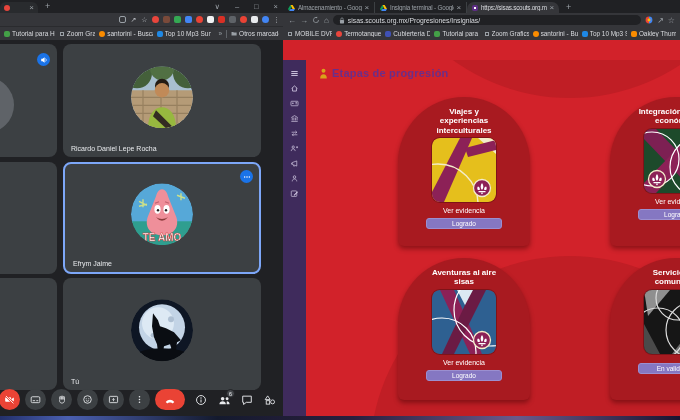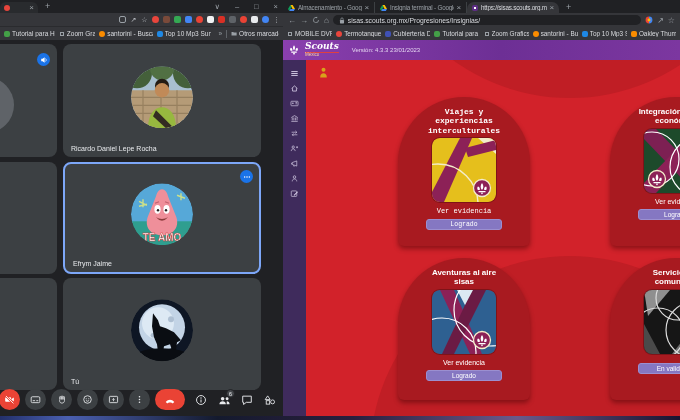--- a/index.html
+++ b/index.html
@@ -81,21 +81,21 @@
            align-items:center;padding-top:9px;gap:6px;z-index:2;}
   .sic{width:9px;height:9px;color:#ded6ee;flex:none;}
   .main{position:absolute;top:20px;left:23px;right:0;bottom:0;background:#d2222a;overflow:hidden;}
   .decor{position:absolute;border-radius:50%;background:#c01e25;}
   .d1{left:64px;top:-362px;width:400px;height:400px;}
   .d2{left:64px;top:196px;width:400px;height:400px;}
   .ptitle{position:absolute;top:7px;left:13px;display:flex;align-items:center;gap:4px;z-index:2;}
   .ptitle .txt{font-size:11px;font-weight:bold;color:#6b2e8a;letter-spacing:0.2px;}
   .card{position:absolute;width:132px;background:#a81a20;border-radius:66px 66px 6px 6px;
         box-shadow:0 3px 5px rgba(60,0,0,.45);display:flex;flex-direction:column;align-items:center;padding-top:10px;z-index:2;}
-  .c1{left:92px;top:37px;height:149px;font-family:Liberation Mono, monospace;} .c2{left:304px;top:37px;height:149px;}
+  .c1{left:92px;top:37px;height:149px;} .c2{left:304px;top:37px;height:149px;}
   .c3{left:92px;top:198px;height:142px;} .c4{left:304px;top:198px;height:142px;}
   .ctitle{width:76px;text-align:center;font-size:8px;font-weight:bold;color:#fff;line-height:1.18;}
   .cbadge{margin-top:3px;width:64px;height:64px;border-radius:8px;overflow:hidden;flex:none;box-shadow:0 0 0 1px rgba(0,0,0,.25);}
   .cev{margin-top:5px;font-size:7px;color:#ffffff;}
   .statbtn{margin-top:4px;width:76px;height:11px;background:#8577c2;border:1px solid #9b8fd0;border-radius:3px;color:#fff;
            font-size:6.5px;display:flex;align-items:center;justify-content:center;font-family:inherit;padding:0;}
   .desk-strip{position:absolute;left:0;right:0;bottom:0;height:4px;
     background:linear-gradient(90deg,#23306b 0%,#4a5fb0 10%,#141a2e 32%,#2a1f3e 52%,#6a5a8a 76%,#1a1430 100%);}
   svg{display:block;}
 </style>
@@ -427,30 +427,20 @@
           <span class="fav f-blue"></span>
           <span class="lbl">Top 10 Mp3 Sungla...</span>
         </span>
       <span class="bm flexy">
           <span class="fav f-orange"></span>
           <span class="lbl">Oakley Thump P...</span>
         </span>
     </div>
 
     <div class="site">
-      <div class="site-header">
-        <svg width="12" height="15" viewBox="0 0 14 14">
-          <path d="M7 .8C8.6 2.8 8.6 5 7 7 5.4 5 5.4 2.8 7 .8ZM3.4 3.8c1.5.5 2.1 2.1 1.6 3.6H3C2 6 2.4 4.4 3.4 3.8Zm7.2 0c-1.5.5-2.1 2.1-1.6 3.6H11c1-1.4.6-3-.4-3.6ZM3.8 8.2h6.4v1.3H3.8Zm2 1.8h2.4L7 12.6Z" fill="#fff"></path>
-        </svg>
-        <span class="brand">
-          <span>Scouts</span>
-          <small>México</small>
-        </span>
-        <span class="version">Versión: 4.3.3 23/01/2023</span>
-      </div>
 
       <div class="sidebar">
         <svg class="sic" viewBox="0 0 14 14">
             <path d="M2 4h10M2 7h10M2 10h10" stroke="currentColor" stroke-width="1.4" fill="none"></path>
           </svg>
         <svg class="sic" viewBox="0 0 14 14">
             <path d="M2.5 7 7 3l4.5 4M4 6.5V11h6V6.5" stroke="currentColor" stroke-width="1.2" fill="none"></path>
           </svg>
         <svg class="sic" viewBox="0 0 14 14">
             <rect x="1.5" y="3.5" width="11" height="7" rx="1" stroke="currentColor" fill="none"></rect>
@@ -482,20 +472,21 @@
 
       <div class="main">
         <span class="decor d1"></span>
         <span class="decor d2"></span>
 
         <div class="ptitle">
           <svg width="9" height="11" viewBox="0 0 10 12">
             <circle cx="5" cy="3" r="2.2" fill="#d9a21b"></circle>
               <path d="M1.3 11.5c0-3 1.7-4.6 3.7-4.6s3.7 1.6 3.7 4.6z" fill="#d9a21b"></path>
           </svg>
+          <span class="txt">Etapas de progresión</span>
         </div>
 
         <div class="card c1">
           <span class="ctitle">Viajes y experiencias interculturales</span>
           <span class="cbadge">
             <svg width="64" height="64" viewBox="0 0 64 64">
               <rect width="64" height="64" rx="7" fill="#e5bf1c"></rect>
               <path d="M46 0 64 0 64 16Z" fill="#f3ecca"></path>
               <path d="M28 0 40 0 12 64 0 64 0 54Z" fill="#8c2157"></path>
               <path d="M33 10 64 2 64 12 36 19Z" fill="#8c2157"></path>

